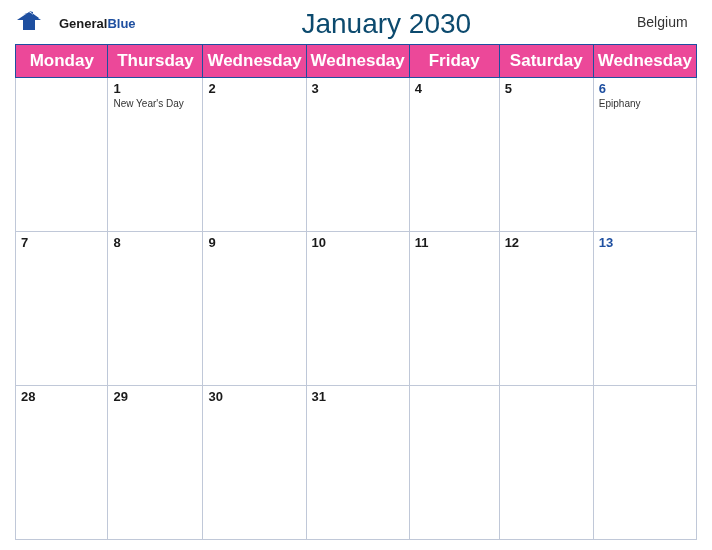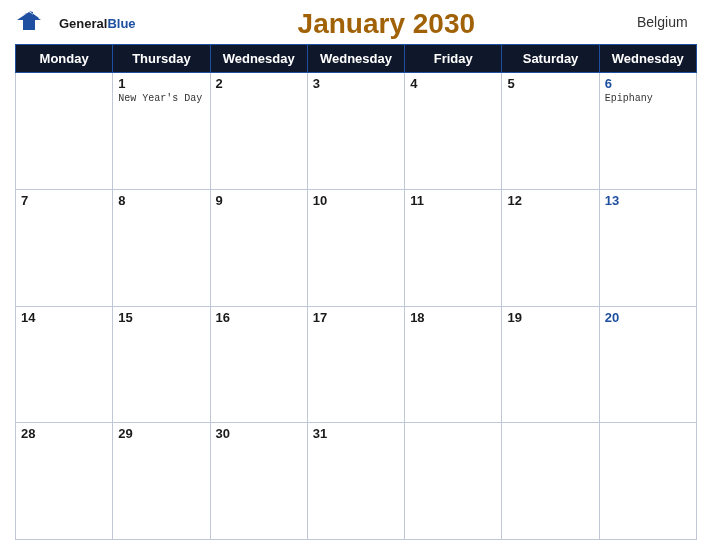--- a/index.html
+++ b/index.html
@@ -34,42 +34,42 @@
       font-size: 13px;
       font-weight: bold;
       color: #1e4fa0;
     }
     .logo-bird {
       width: 28px;
       height: 22px;
     }
     .calendar-title {
       font-size: 28px;
-      font-weight: bold;
-      color: #a16207;
+      font-weight: normal;
+      color: #0c4a6e;
       text-align: center;
       flex: 1;
       margin-top: -2px;
     }
     .country-label {
       font-size: 14px;
       color: #333;
       min-width: 60px;
       text-align: left;
       margin-top: 4px;
     }
     .calendar {
       width: 100%;
       border-collapse: collapse;
       flex: 1;
     }
     .calendar thead tr th {
-      background-color: #0f172a;
+      background-color: #ec4899;
       color: #fff;
-      font-size: 13px;
+      font-size: 17px;
       font-weight: bold;
       padding: 6px 4px;
       text-align: center;
       border: 1px solid #1e4fa0;
     }
     .calendar tbody tr td {
       border: 1px solid #c0c8d8;
       vertical-align: top;
       padding: 3px 5px;
       height: 72px;
@@ -81,21 +81,20 @@
       font-weight: bold;
       color: #1a1a1a;
     }
     .day-number.sunday {
       color: #1e4fa0;
     }
     .holiday-name {
       font-size: 10px;
       color: #333;
       margin-top: 2px;
-      font-family: Liberation Mono, monospace;
     }
     .empty-cell {
       background: #fff;
     }
   </style>
 </head>
 <body>
 
 <div class="header-row">
   <div class="logo">
@@ -166,43 +165,20 @@
         </td>
         <td>
           <div class="day-number">12</div>
         </td>
         <td>
           <div class="day-number sunday">13</div>
         </td>
       </tr>
       <tr>
         <td>
-          <div class="day-number">14</div>
-        </td>
-        <td>
-          <div class="day-number">15</div>
-        </td>
-        <td>
-          <div class="day-number">16</div>
-        </td>
-        <td>
-          <div class="day-number">17</div>
-        </td>
-        <td>
-          <div class="day-number">18</div>
-        </td>
-        <td>
-          <div class="day-number">19</div>
-        </td>
-        <td>
-          <div class="day-number sunday">20</div>
-        </td>
-      </tr>
-      <tr>
-        <td>
           <div class="day-number">28</div>
         </td>
         <td>
           <div class="day-number">29</div>
         </td>
         <td>
           <div class="day-number">30</div>
         </td>
         <td>
           <div class="day-number">31</div>

